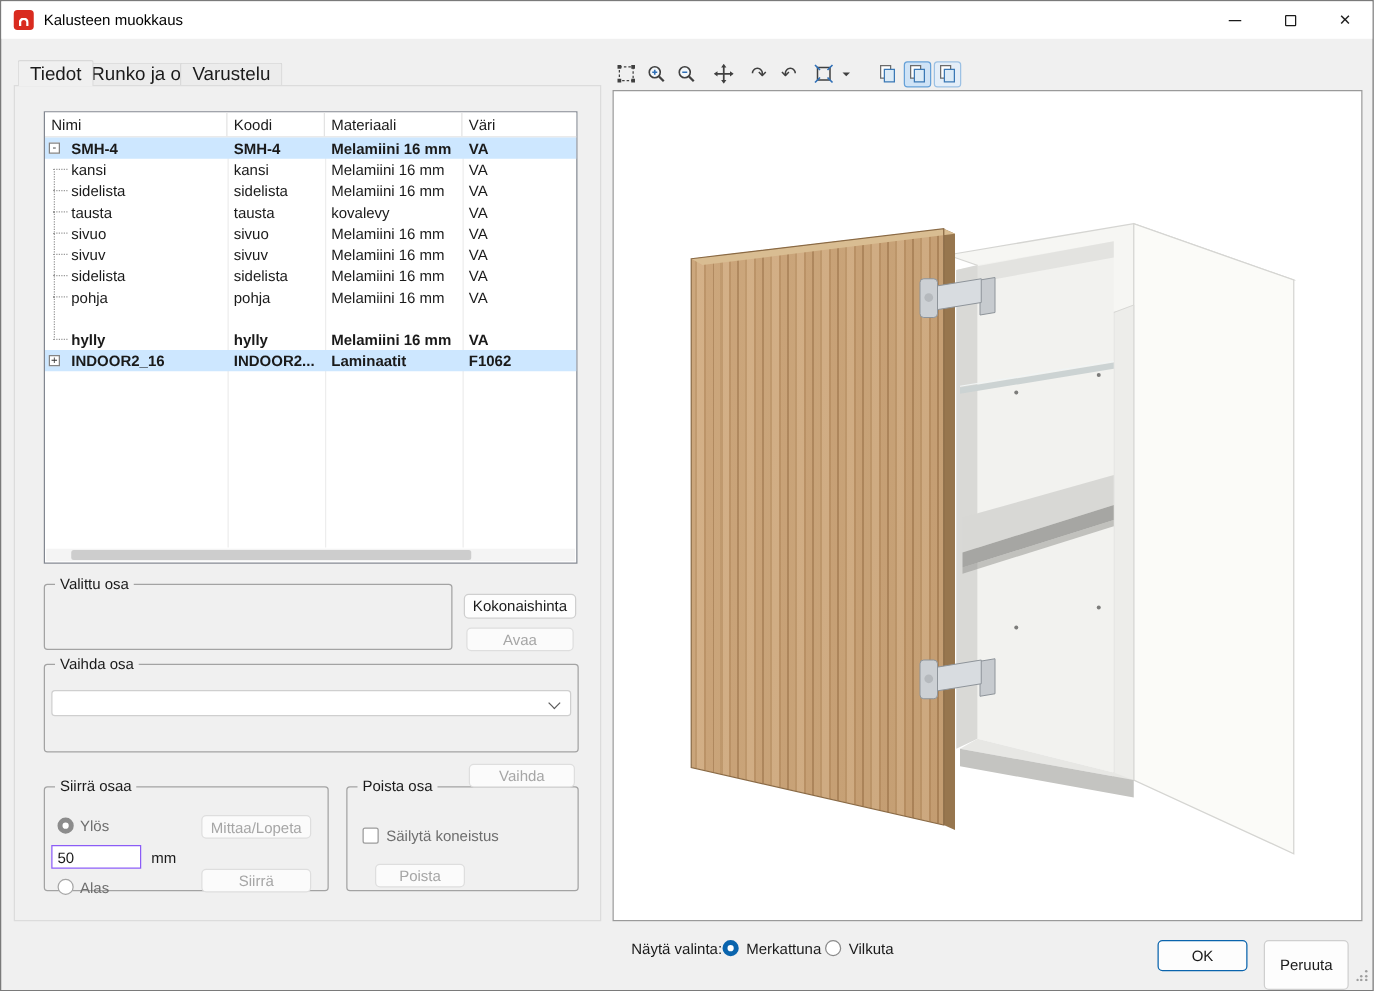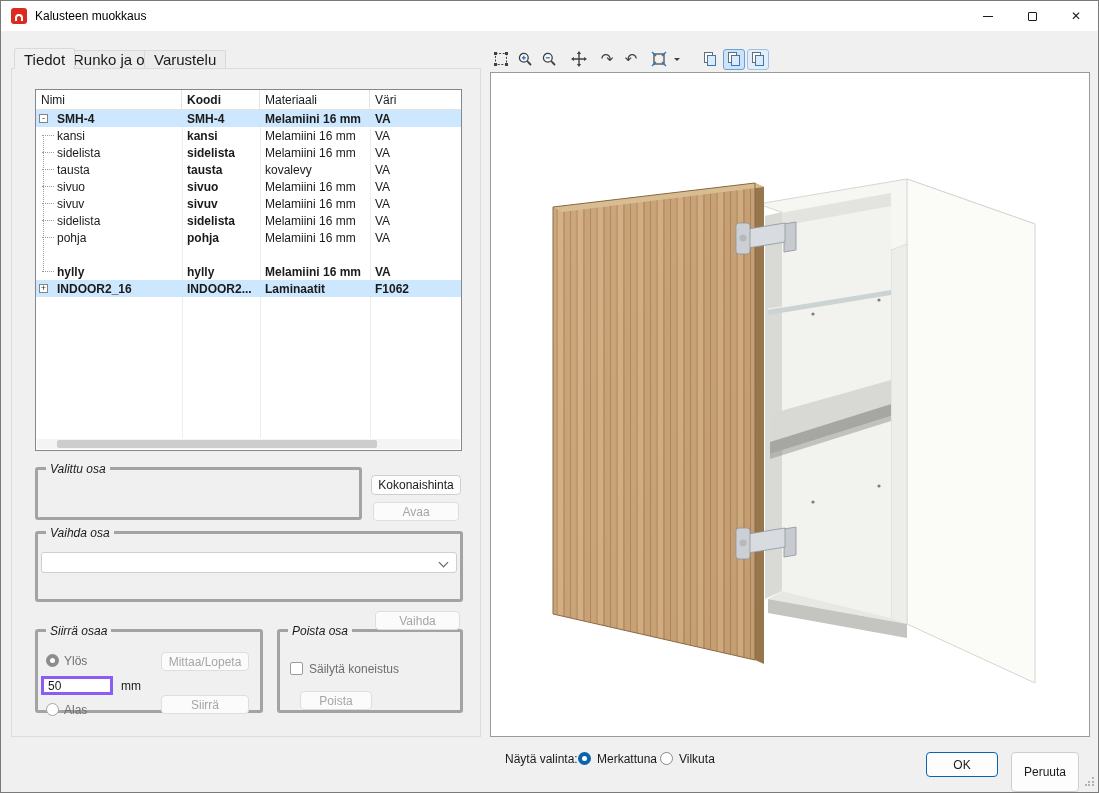--- a/index.html
+++ b/index.html
@@ -25,50 +25,50 @@
   
   .tab { position:absolute; font-size:15px; color:#1a1a1a; background:#f0f0f0; border:1px solid #d9d9d9; border-bottom:none; border-radius:2px 2px 0 0; padding:0 9px; display:inline-flex; align-items:center; }
   .tab.active { top:47px; height:21px; z-index:3; }
   .tab.inactive { top:49px; height:18px; z-index:1; background:#ececec; }
   .tab-panel { position:absolute; left:10px; top:67px; width:470px; height:669px; border:1px solid #dcdcdc; background:#f0f0f0; z-index:2; }
 
   
   .lv { position:absolute; left:34px; top:88px; width:427px; height:362px; background:#fff; border:1px solid #828790; z-index:4; }
   .lvh { position:absolute; left:0; top:0; right:0; height:20px; display:flex; background:#fff; border-bottom:1px solid #e3e3e3; }
   .hc { font-size:12px; color:#1a1a1a; display:flex; align-items:center; padding-left:5px; border-right:1px solid #e3e3e3; overflow:hidden; }
-  .w1{width:146px;} .w2{width:78px;font-weight:bold;} .w3{width:110px;} .w4{flex:1; border-right:none;}
+  .w1{width:146px;} .w2{width:78px;} .w3{width:110px;} .w4{flex:1; border-right:none;}
   .gridline { position:absolute; top:20px; bottom:12px; width:1px; background:#ededed; }
   .lvb { position:absolute; left:0; top:20px; right:0; height:187px; }
   .tr { position:absolute; left:0; right:0; height:17px; display:flex; align-items:center; font-size:12px; color:#1a1a1a; }
   .tr.sel { background:#cde7ff; }
   .b { font-weight:bold; }
   .td { height:17px; display:flex; align-items:center; padding-left:5px; overflow:hidden; white-space:nowrap; }
   .td.c1 { padding-left:3px; }
   .expander { width:9px; height:9px; border:1px solid #848484; background:#fff; font-size:9px; line-height:7px; text-align:center; color:#333; display:inline-block; flex:none; margin-right:9px; }
   .twig { display:inline-block; width:12px; height:1px; border-top:1px dotted #9a9a9a; margin:0 3px; flex:none; }
   .treeline { position:absolute; left:7px; top:25px; height:137px; width:1px; border-left:1px dotted #9a9a9a; }
   .hscroll { position:absolute; left:1px; right:1px; bottom:1px; height:10px; background:#f4f4f4; }
   .hthumb { position:absolute; left:20px; width:320px; top:1px; bottom:1px; background:#cdcdcd; border-radius:2px; }
 
   
-  .group { position:absolute; border:3px solid #a3a3a3; border-radius:3px;font-style:italic; }
+  .group { position:absolute; border:1px solid #a3a3a3; border-radius:3px; }
   .glabel { position:absolute; top:-8px; left:8px; background:#f0f0f0; padding:0 4px; font-size:12px; color:#1a1a1a; line-height:15px; white-space:nowrap; }
 
   
   .btn { position:absolute; display:flex; align-items:center; justify-content:center; background:#fdfdfd; border:1px solid #cfcfcf; border-radius:4px; font-size:12px; color:#1a1a1a; white-space:nowrap; }
   .btn.disabled { color:#a6a6a6; background:#fbfbfb; border-color:#dedede; }
   .btn.default { border:1px solid #0a64ad; }
   .combo { position:absolute; background:#fff; border:1px solid #cfcfcf; border-radius:3px; }
   .chev { position:absolute; right:9px; top:6px; width:7px; height:7px; border-right:1.5px solid #5a5a5a; border-bottom:1.5px solid #5a5a5a; transform:rotate(45deg); }
   .radio { position:absolute; width:13px; height:13px; border-radius:50%; background:#fff; border:1px solid #8a8a8a; }
   .radio.checked { border:4px solid #0a64ad; }
   .radio.gray-checked { border:4px solid #8c8c8c; }
   .radio.gray { border:1px solid #a6a6a6; }
   .checkbox { position:absolute; width:13px; height:13px; border:1px solid #9b9b9b; border-radius:2px; background:#fff; }
-  .tinput { position:absolute; border:3px solid #8b5cf6; background:#fff; font:12px "Liberation Sans","DejaVu Sans",sans-serif; padding:0 4px; color:#1a1a1a; }
+  .tinput { position:absolute; border:1px solid #8b5cf6; background:#fff; font:12px "Liberation Sans","DejaVu Sans",sans-serif; padding:0 4px; color:#1a1a1a; }
 
   
   .toolbar { position:absolute; left:489px; top:46px; width:600px; height:24px; display:flex; align-items:center; }
   .tbtn { width:22px; height:21px; display:flex; align-items:center; justify-content:center; border:1px solid transparent; border-radius:3px; flex:none; }
   .tbtn.active { background:#cfe3f6; border-color:#66a1d8; }
   .tbtn.lite { background:#e4eef8; border-color:#9cc1e4; }
   .tbtn.narrow { width:13px; }
   .rot { font-size:15px; color:#404040; line-height:15px; font-family:"DejaVu Sans",sans-serif; }
   .dd-arrow { width:0; height:0; border:3.5px solid transparent; border-top-color:#404040; margin-top:4px; }
   .ml2{margin-left:2px;} .ml8{margin-left:8px;} .ml6{margin-left:6px;} .ml16{margin-left:16px;}

